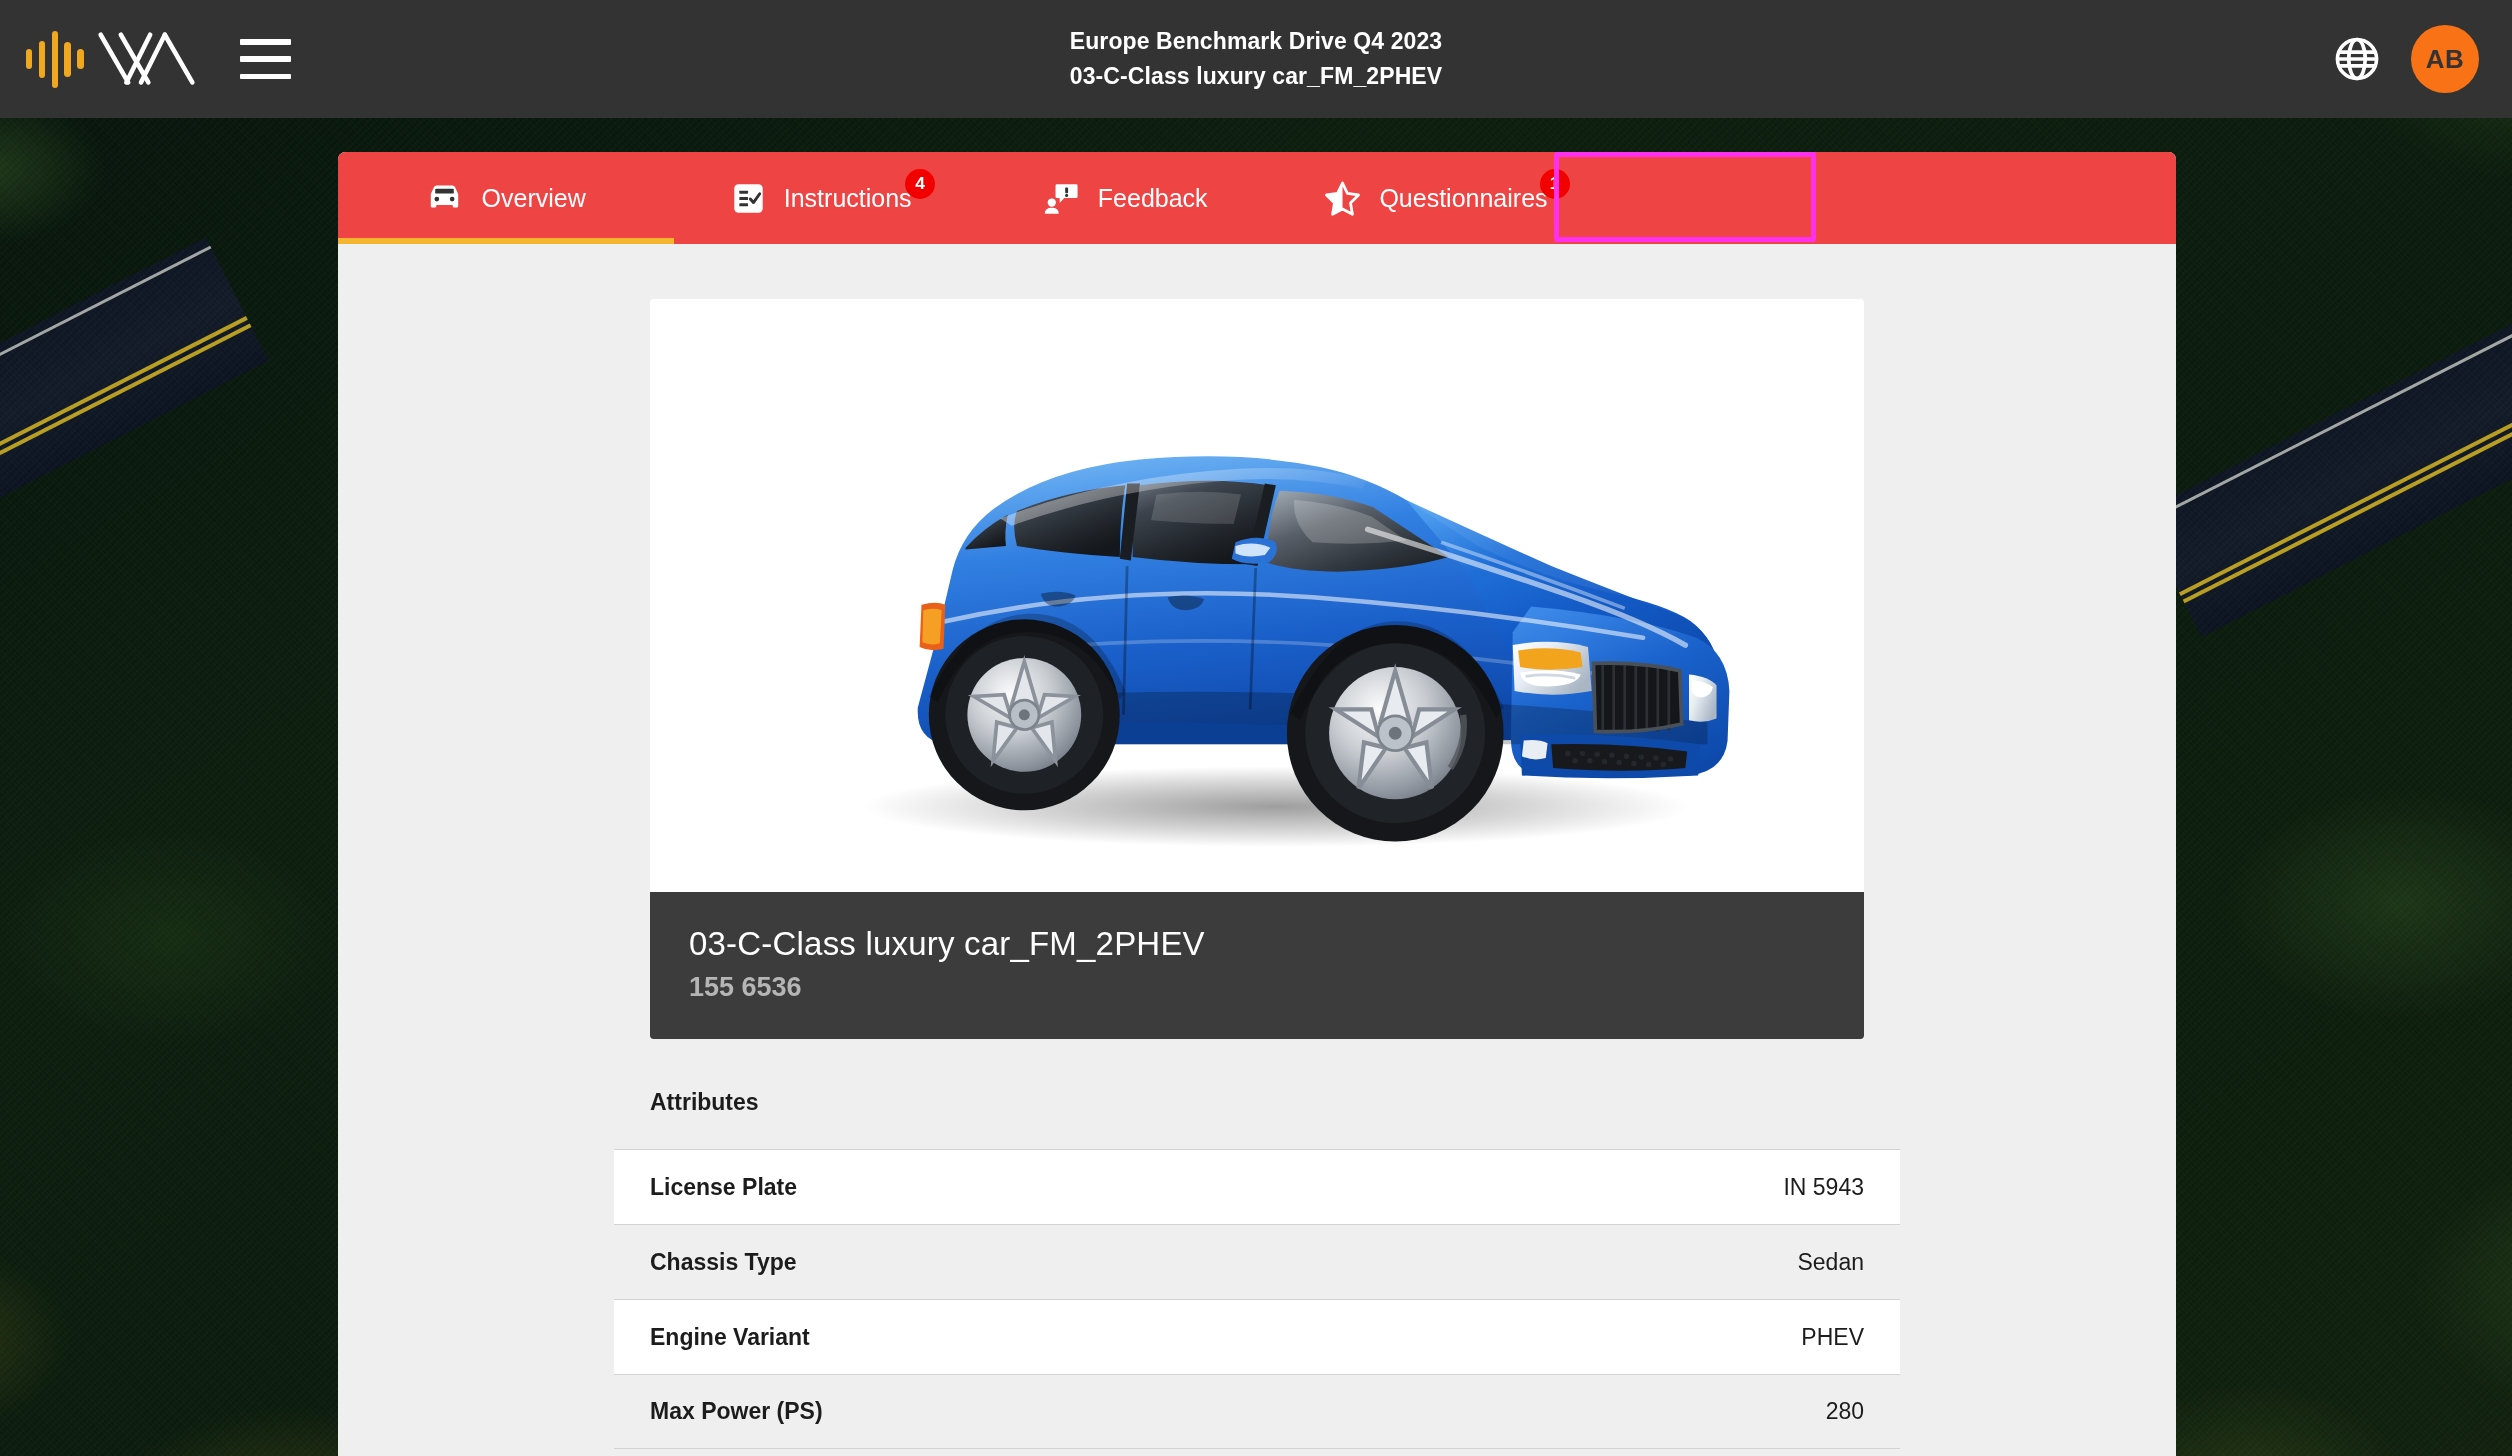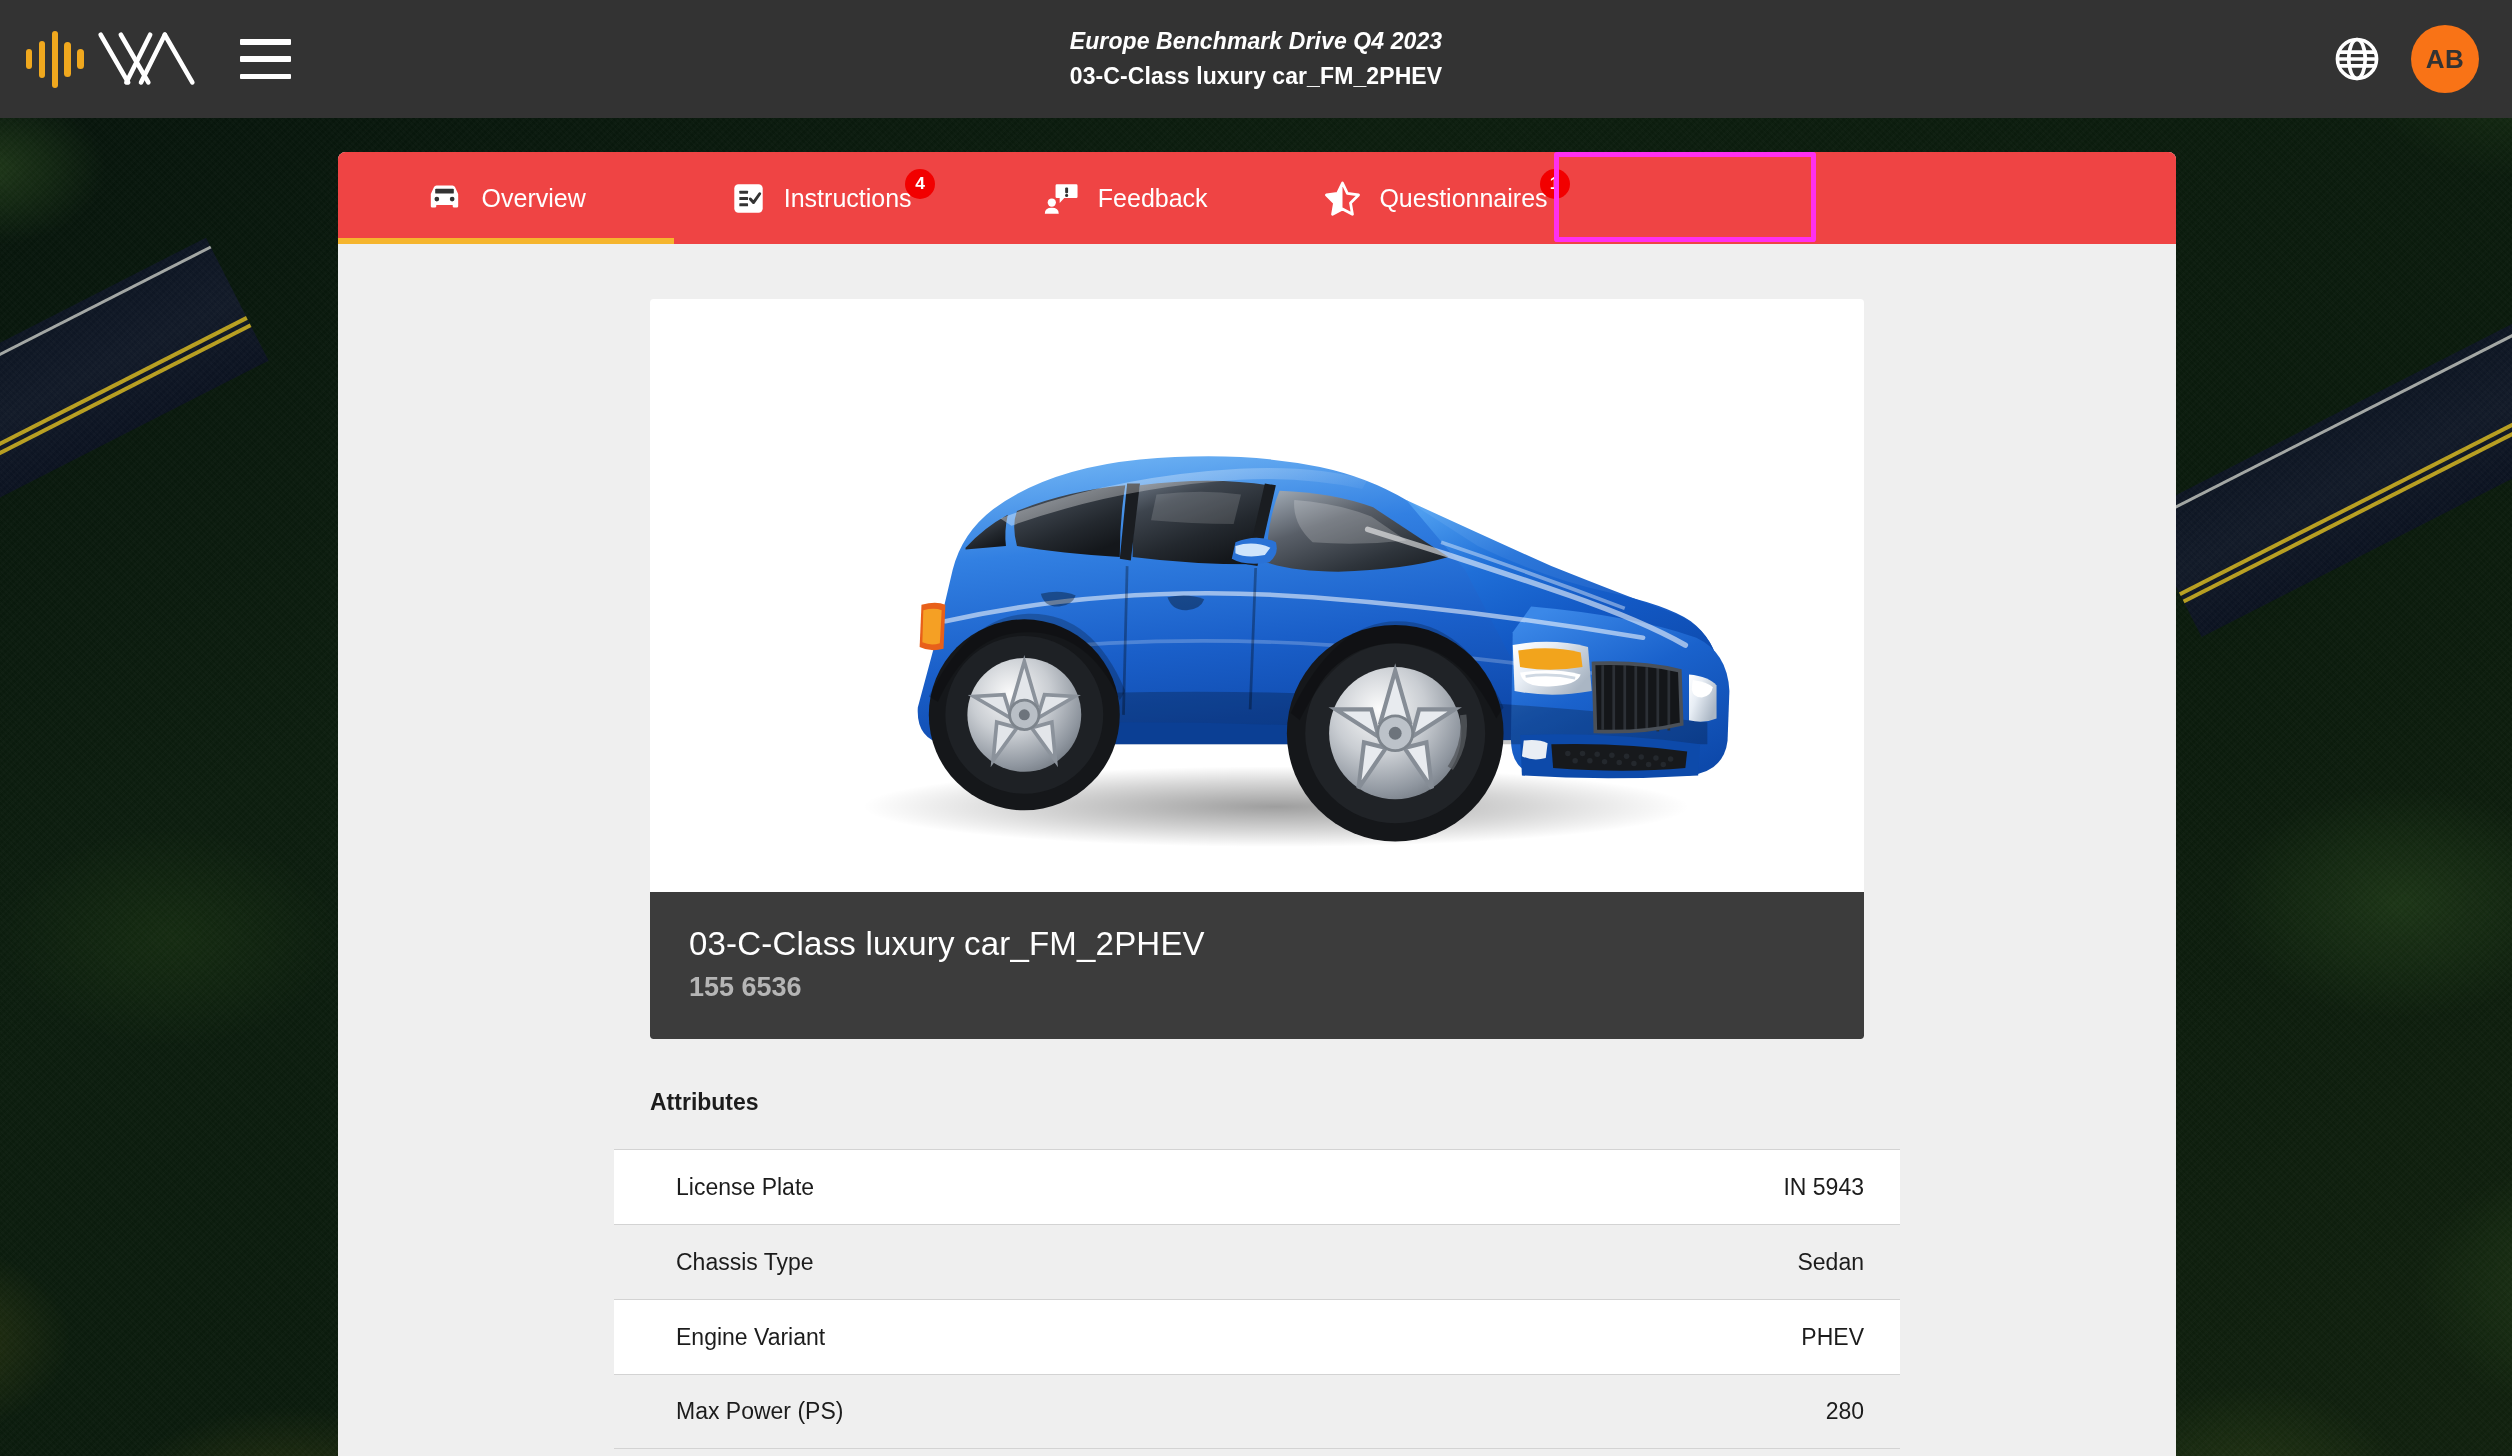--- a/index.html
+++ b/index.html
@@ -123,21 +123,20 @@
     left: 0; right: 0;
     text-align: center;
     pointer-events: none;
   }
   #header-title .line1 {
     color: #ffffff;
     font-size: 23px;
     font-weight: bold;
     line-height: 35px;
     letter-spacing: 0.1px;
-    font-style: italic;
   }
   #header-title .line2 {
     color: #ffffff;
     font-size: 23px;
     font-weight: bold;
     line-height: 35px;
     letter-spacing: 0.1px;
   }
 
   #header-right {
@@ -288,21 +287,21 @@
     justify-content: space-between;
     height: 75px;
     padding: 0 36px;
     border-top: 1.8px solid #d3d3d3;
     font-size: 23px;
     color: #1c1c1c;
   }
   .attr-row.odd { background: #ffffff; }
   .attr-row.even { background: transparent; }
   .attr-row:last-child { border-bottom: 1.8px solid #d3d3d3; }
-  .attr-label { font-weight: normal; margin-left: 26px; }
+  .attr-label { font-weight: bold; }
   .attr-value { font-weight: normal; }
 </style>
 </head>
 <body>
 
 <div id="bg-photo">
   <div class="foliage"></div>
   <div class="road left">
     <div class="whiteline"></div>
     <div class="yellowline"></div>

